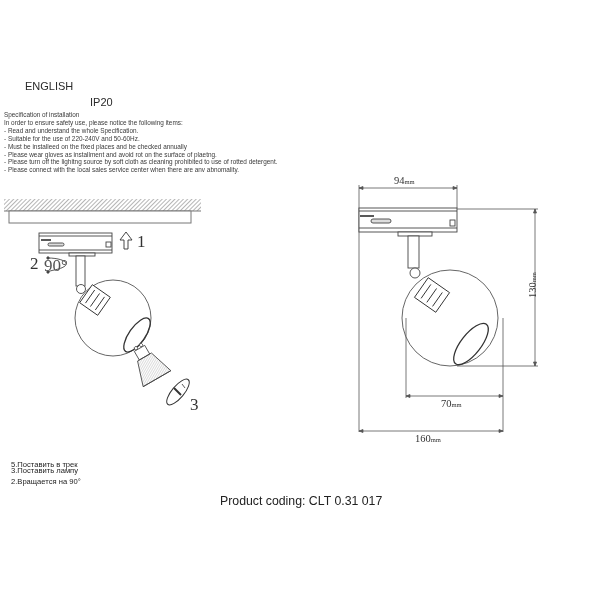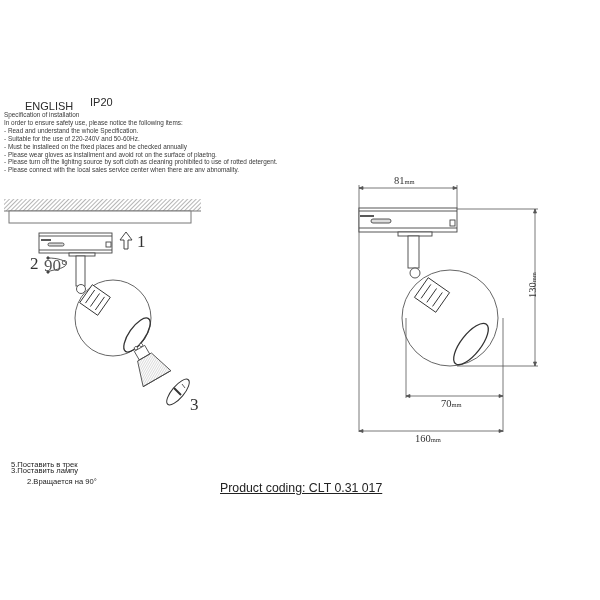--- a/index.html
+++ b/index.html
@@ -11,21 +11,21 @@
   .steps { font-size: 7.6px; color: #222; white-space: nowrap; }
   .coding { font-size: 12.3px; color: #222; white-space: nowrap; }
   .dim { font-family: "Liberation Serif", serif; font-size: 10.5px; color: #333; white-space: nowrap; }
   .dim small { font-size: 6.5px; }
   .num { font-family: "Liberation Serif", serif; font-size: 17px; color: #333; }
   svg { position: absolute; left: 0; top: 0; }
 </style>
 </head>
 <body>
 
-<div class="abs heading" style="left:4px; top:100px;padding-left:21px;">ENGLISH</div>
+<div class="abs heading" style="left:4px; top:80px;padding-left:21px;">ENGLISH</div>
 <div class="abs heading" style="left:90px; top:96px;">IP20</div>
 
 <div class="abs spec" style="left:4px; top:111px;">
   <div>Specification of installation</div>
   <div>In order to ensure safety use, please notice the following items:</div>
   <div>- Read and understand the whole Specification.</div>
   <div>- Suitable for the use of 220-240V and 50-60Hz.</div>
   <div>- Must be installeed on the fixed places and be checked annually</div>
   <div>- Please wear gloves as installment and avoid rot on the surface of plaetng.</div>
   <div>- Please turn off the lighitng source by soft cloth as cleaning prohibited to use of rotted detergent.</div>
@@ -149,29 +149,29 @@
     <path d="M503 431 l-4 -1.5 l0 3 z" fill="#555"></path>
   </g>
 </svg>
 
 <div class="abs num" style="left:137px; top:232px;">1</div>
 <div class="abs num" style="left:30px; top:254px;">2</div>
 <div class="abs dim" style="left:44px; top:256px; font-size:17px; color:#555;">90°</div>
 <div class="abs num" style="left:190px; top:395px;">3</div>
 
 <div class="abs dim" style="left:394px; top:175px;">
-  <span>81</span><small>mm</small>
+  <span>94</span><small>mm</small>
 </div>
 <div class="abs dim" style="left:527px; top:298px; transform:rotate(-90deg); transform-origin:0 0;">
   <span>130</span><small>mm</small>
 </div>
 <div class="abs dim" style="left:441px; top:398px;">
   <span>70</span><small>mm</small>
 </div>
 <div class="abs dim" style="left:415px; top:433px;">
   <span>160</span><small>mm</small>
 </div>
 
 <div class="abs steps" style="left:11px; top:460px;">5.Поставить в трек</div>
-<div class="abs steps" style="left:11px; top:477px;margin-left:16px;">2.Вращается на 90°</div>
+<div class="abs steps" style="left:11px; top:477px;">2.Вращается на 90°</div>
 <div class="abs steps" style="left:11px; top:466px;">3.Поставить лампу</div>
 
-<div class="abs coding" style="left:220px; top:481px;text-decoration:underline;">Product coding: CLT 0.31 017</div>
+<div class="abs coding" style="left:220px; top:494px;">Product coding: CLT 0.31 017</div>
 
 </body></html>

